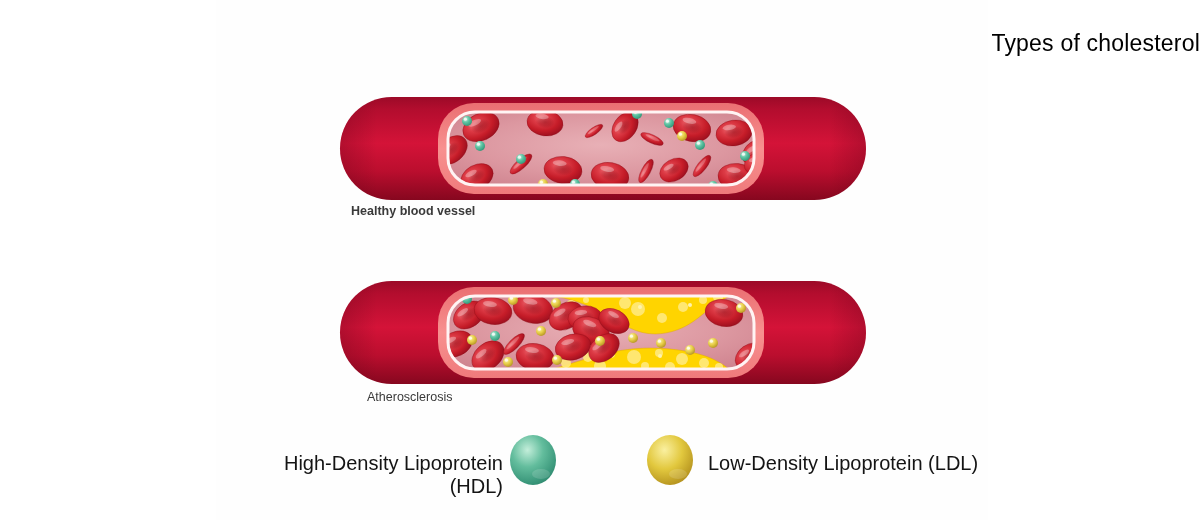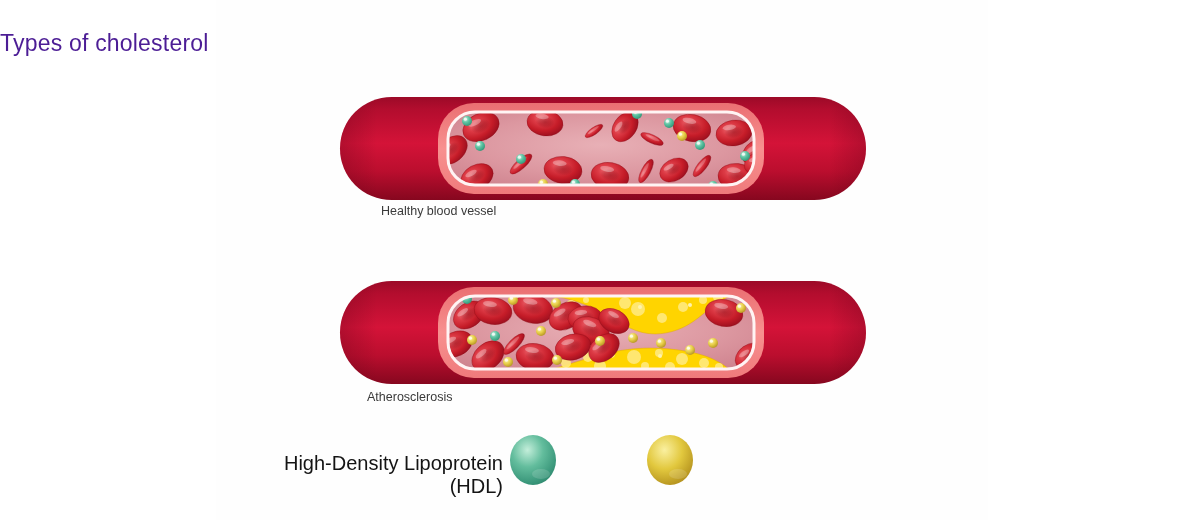--- a/index.html
+++ b/index.html
@@ -3,23 +3,23 @@
 <meta charset="utf-8">
 <style>
   html,body{margin:0;padding:0;background:#ffffff;}
   #stage{
     position:relative;width:1200px;height:520px;background:#ffffff;
     overflow:hidden;font-family:"Liberation Sans", sans-serif;
   }
   .content-panel{position:absolute;left:216px;top:0;width:772px;height:520px;background:#fefefe;z-index:0;}
   #diagram-svg{position:absolute;left:0;top:0;z-index:1;}
   .txt{position:absolute;z-index:2;color:#1a1a1a;}
-  .page-title{left:0;right:0;top:30px;text-align:left;font-size:23px;font-weight:500;letter-spacing:.2px;color:#4c1d95;}
+  .page-title{left:0;right:0;top:30px;text-align:right;font-size:23px;font-weight:500;letter-spacing:.2px;color:#000000;}
   .vessel-label{font-size:12.5px;color:#3a3a3a;}
-  .label-healthy{left:381px;top:204px;}
+  .label-healthy{left:351px;top:204px;font-weight:bold;}
   .label-athero{left:367px;top:390px;}
   .legend-label{font-size:20px;color:#141414;}
   .legend-hdl{left:277px;top:452px;width:226px;text-align:right;}
   .legend-ldl{left:708px;top:452px;}
 </style>
 </head>
 <body>
 
 <div id="stage">
   <div class="content-panel"></div>
@@ -416,13 +416,14 @@
     <g>
       <ellipse cx="670" cy="460" rx="23" ry="25" fill="url(#sphereYellowG)"></ellipse>
       <ellipse cx="678" cy="474" rx="9" ry="5" fill="#ffffff" opacity="0.14"></ellipse>
     </g>
   </svg>
 
   <div class="txt page-title">Types of cholesterol</div>
   <div class="txt vessel-label label-healthy">Healthy blood vessel</div>
   <div class="txt vessel-label label-athero">Atherosclerosis</div>
   <div class="txt legend-label legend-hdl">High-Density Lipoprotein (HDL)</div>
+  <div class="txt legend-label legend-ldl">Low-Density Lipoprotein (LDL)</div>
 </div>
 
 </body></html>

